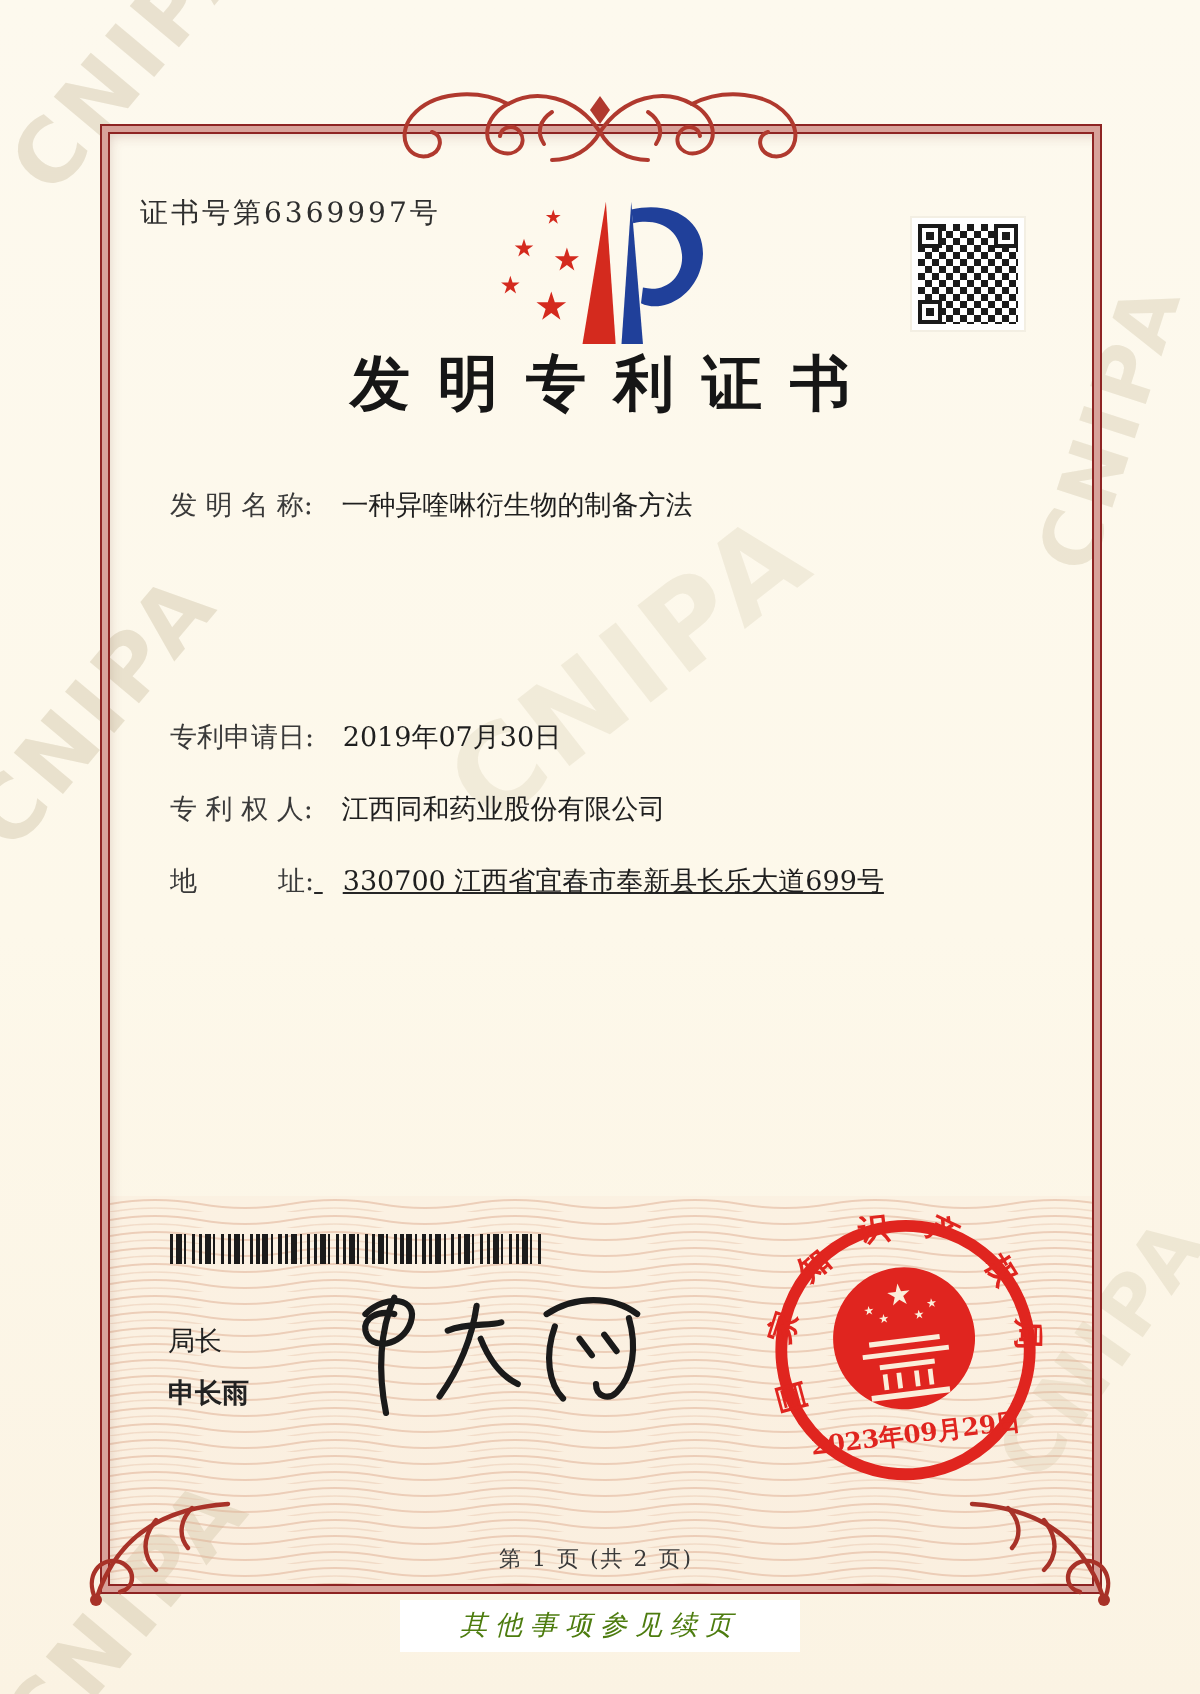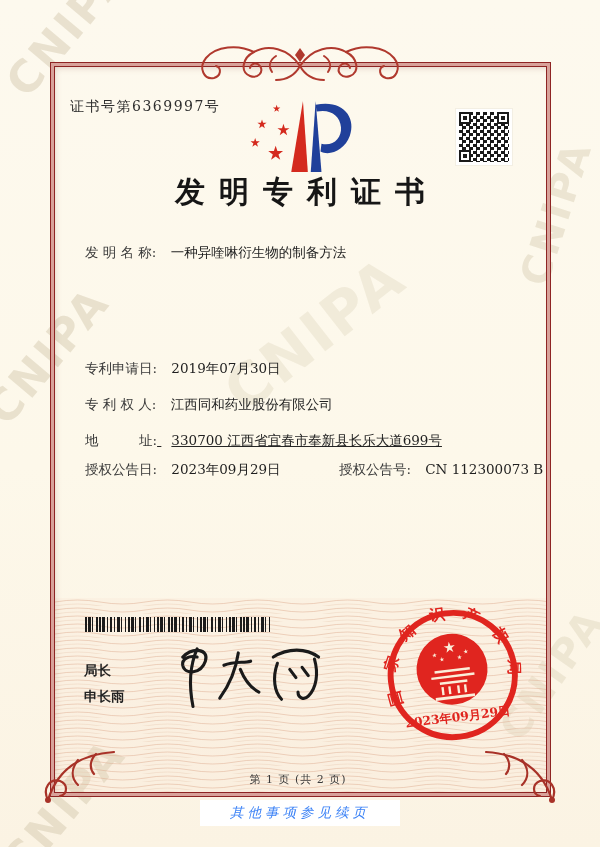--- a/index.html
+++ b/index.html
@@ -53,30 +53,30 @@
   .paras p{margin:0 0 4px 0;text-indent:2em;}
 
   .barcode{position:absolute;left:85px;top:617px;width:186px;height:15px;
     background:repeating-linear-gradient(90deg,
       #1b1b1b 0px,#1b1b1b 1.6px,transparent 1.6px,transparent 3px,
       #1b1b1b 3px,#1b1b1b 6px,transparent 6px,transparent 7.2px,
       #1b1b1b 7.2px,#1b1b1b 8.2px,transparent 8.2px,transparent 11px,
       #1b1b1b 11px,#1b1b1b 12.6px,transparent 12.6px,transparent 14.4px);}
 
   .sig-title{position:absolute;left:84px;top:662px;font-family:"DejaVu Sans",sans-serif;
-    font-size:13.5px;font-weight:700;color:#222;}
+    font-size:13.5px;font-weight:400;color:#222;}
   .sig-name{position:absolute;left:84px;top:688px;font-family:"DejaVu Sans",sans-serif;
     font-size:13.5px;font-weight:700;color:#222;}
   .sig-script{position:absolute;left:158px;top:634px;}
 
   .seal{position:absolute;left:384px;top:606px;transform:rotate(-7deg);}
 
   .page-no{position:absolute;left:0;top:772px;width:596px;text-align:center;font-size:11px;color:#3a3a3a;letter-spacing:1px;}
   .footer-note{position:absolute;left:50%;top:800px;transform:translateX(-50%);
-    background:#ffffff;padding:4px 30px;font-size:13.5px;font-style:italic;letter-spacing:4px;color:#3b82f6;}
+    background:#ffffff;padding:4px 30px;font-size:13.5px;font-style:italic;letter-spacing:4px;color:#4d7c0f;}
 </style>
 </head>
 <body>
 
 <div class="page">
 
   <span class="wm wm1">CNIPA</span>
   <span class="wm wm2">CNIPA</span>
   <span class="wm wm3">CNIPA</span>
   <span class="wm wm4">CNIPA</span>
@@ -162,26 +162,20 @@
     <span class="lbl">专利申请日:</span>
     <span class="val val-indent">2019年07月30日</span>
   </div>
   <div class="row r5">
     <span class="lbl">专 利 权 人:</span>
     <span class="val val-indent">江西同和药业股份有限公司</span>
   </div>
   <div class="row r6">
     <span class="lbl">地　　　址:</span>
     <span class="val val-indent">330700 江西省宜春市奉新县长乐大道699号</span>
-  </div>
-  <div class="row r7">
-    <span class="lbl">授权公告日:</span>
-    <span class="val val-indent">2023年09月29日</span>
-    <span class="lbl grant-no">授权公告号:</span>
-    <span class="val val-indent">CN 112300073 B</span>
   </div>
 
 
   <div class="barcode"></div>
 
   <div class="sig-title">局长</div>
   <div class="sig-name">申长雨</div>
 
   <svg class="sig-script" viewBox="0 0 170 75" width="175" height="78">
     <g stroke="#1a1a1a" fill="none" stroke-width="3" stroke-linecap="round" stroke-linejoin="round">

